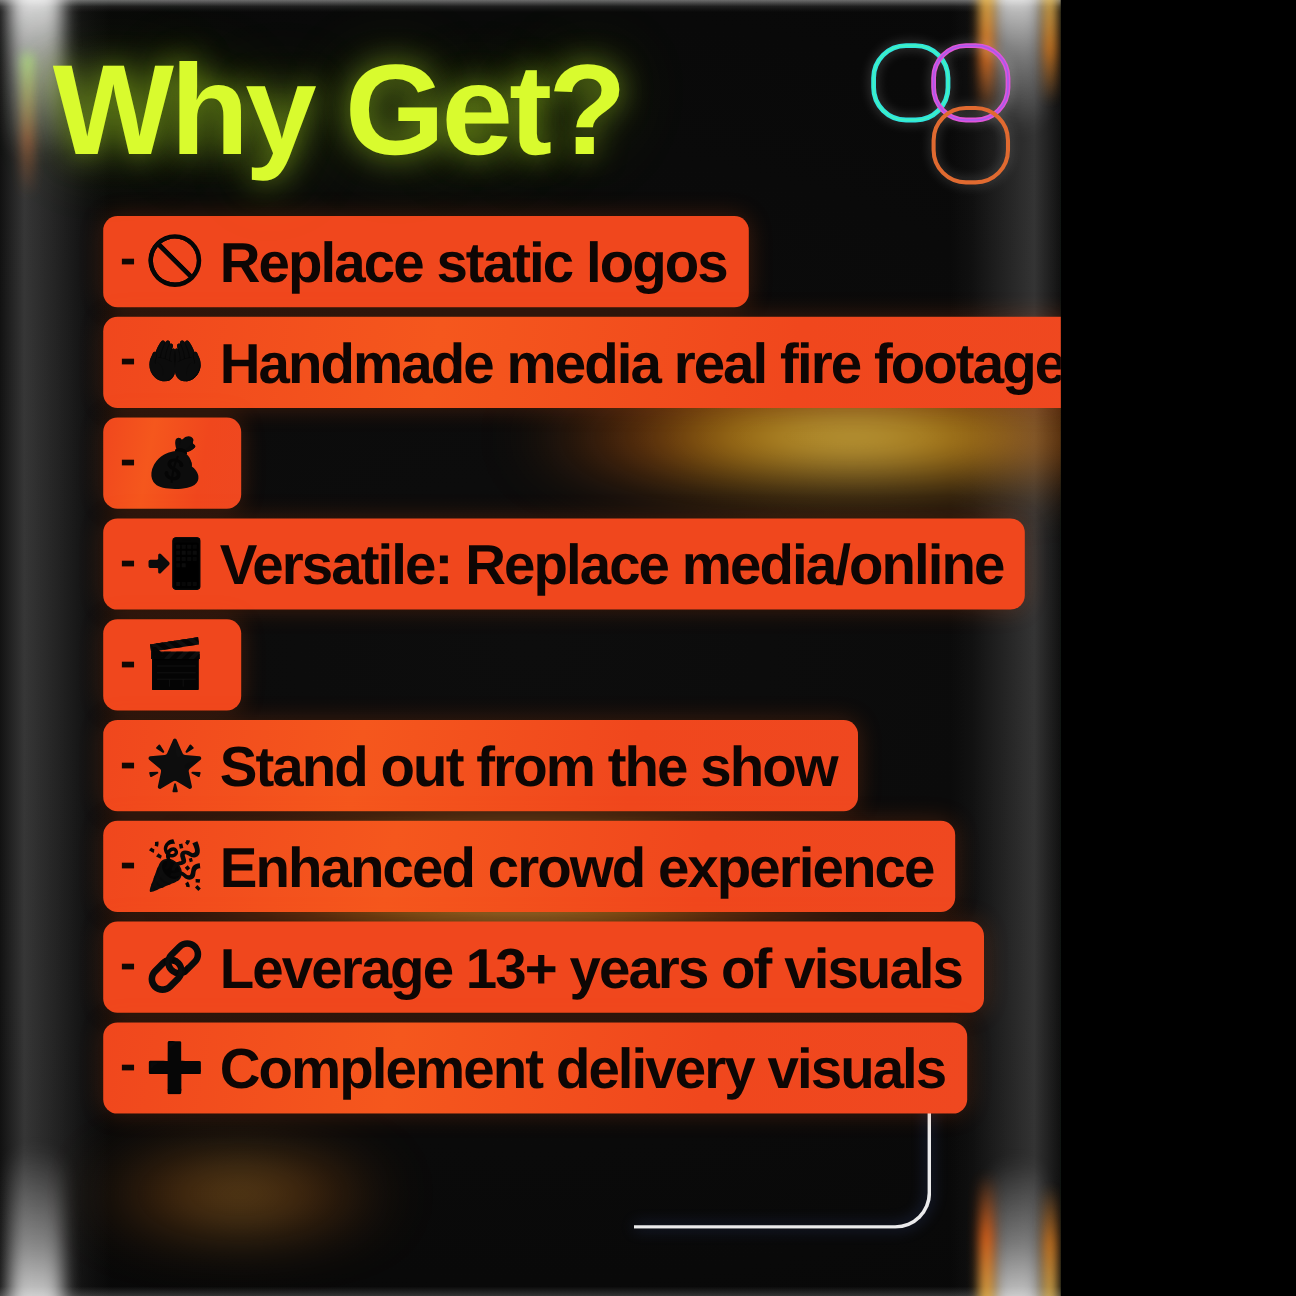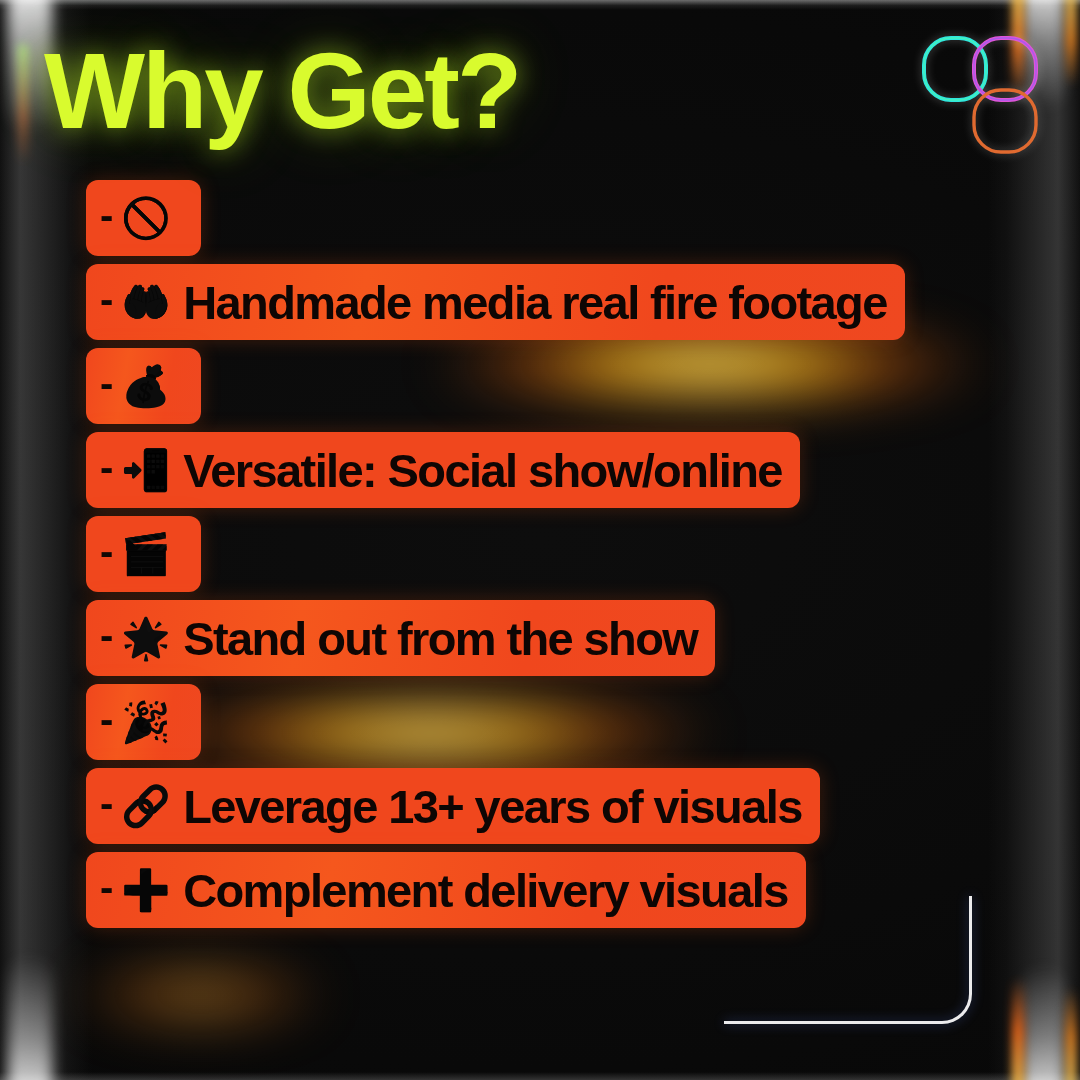--- a/index.html
+++ b/index.html
@@ -6,21 +6,21 @@
 
   html, body {
     width:1080px; height:1080px;
     background:#000;
     overflow:hidden;
     font-family:"Liberation Sans", sans-serif;
   }
 
   #stage {
     position:relative;
-    width:1080px; height:1080px;
+    width:884px; height:1080px;
     background:#14532d;
     overflow:hidden;
     text-align:center;
   }
 
   
   .bg-base{
     position:absolute; inset:0;
     background:
       radial-gradient(120% 70% at 50% 50%, #0d0d0d 0%, #0a0a0a 55%, #070707 100%),
@@ -229,47 +229,49 @@
       <rect x="58" y="6" width="62" height="62" rx="27" ry="27" fill="none" stroke="#e055d8" stroke-width="4"></rect>
       <rect x="58" y="6" width="62" height="62" rx="27" ry="27" fill="none" stroke="#7c5cff" stroke-width="1.4" opacity=".55"></rect>
       <rect x="58" y="58" width="62" height="62" rx="27" ry="27" fill="none" stroke="#e06a30" stroke-width="3.4"></rect>
     </svg>
   </div>
 
   <div class="list">
       <div class="pill">
         <span class="dash">-</span>
         <span class="ico">🚫</span>
+        <span class="txt">Replace static logos</span>
       </div>
       <div class="pill warm">
         <span class="dash">-</span>
         <span class="ico">🤲</span>
         <span class="txt">Handmade media real fire footage</span>
       </div>
       <div class="pill warm">
         <span class="dash">-</span>
         <span class="ico">💰</span>
       </div>
       <div class="pill">
         <span class="dash">-</span>
         <span class="ico">📲</span>
-        <span class="txt">Versatile: Social show/online</span>
+        <span class="txt">Versatile: Replace media/online</span>
       </div>
       <div class="pill">
         <span class="dash">-</span>
         <span class="ico">🎬</span>
       </div>
       <div class="pill warm">
         <span class="dash">-</span>
         <span class="ico">🌟</span>
         <span class="txt">Stand out from the show</span>
       </div>
       <div class="pill warm">
         <span class="dash">-</span>
         <span class="ico">🎉</span>
+        <span class="txt">Enhanced crowd experience</span>
       </div>
       <div class="pill">
         <span class="dash">-</span>
         <span class="ico">🔗</span>
         <span class="txt">Leverage 13+ years of visuals</span>
       </div>
       <div class="pill warm">
         <span class="dash">-</span>
         <span class="ico">➕</span>
         <span class="txt">Complement delivery visuals</span>

